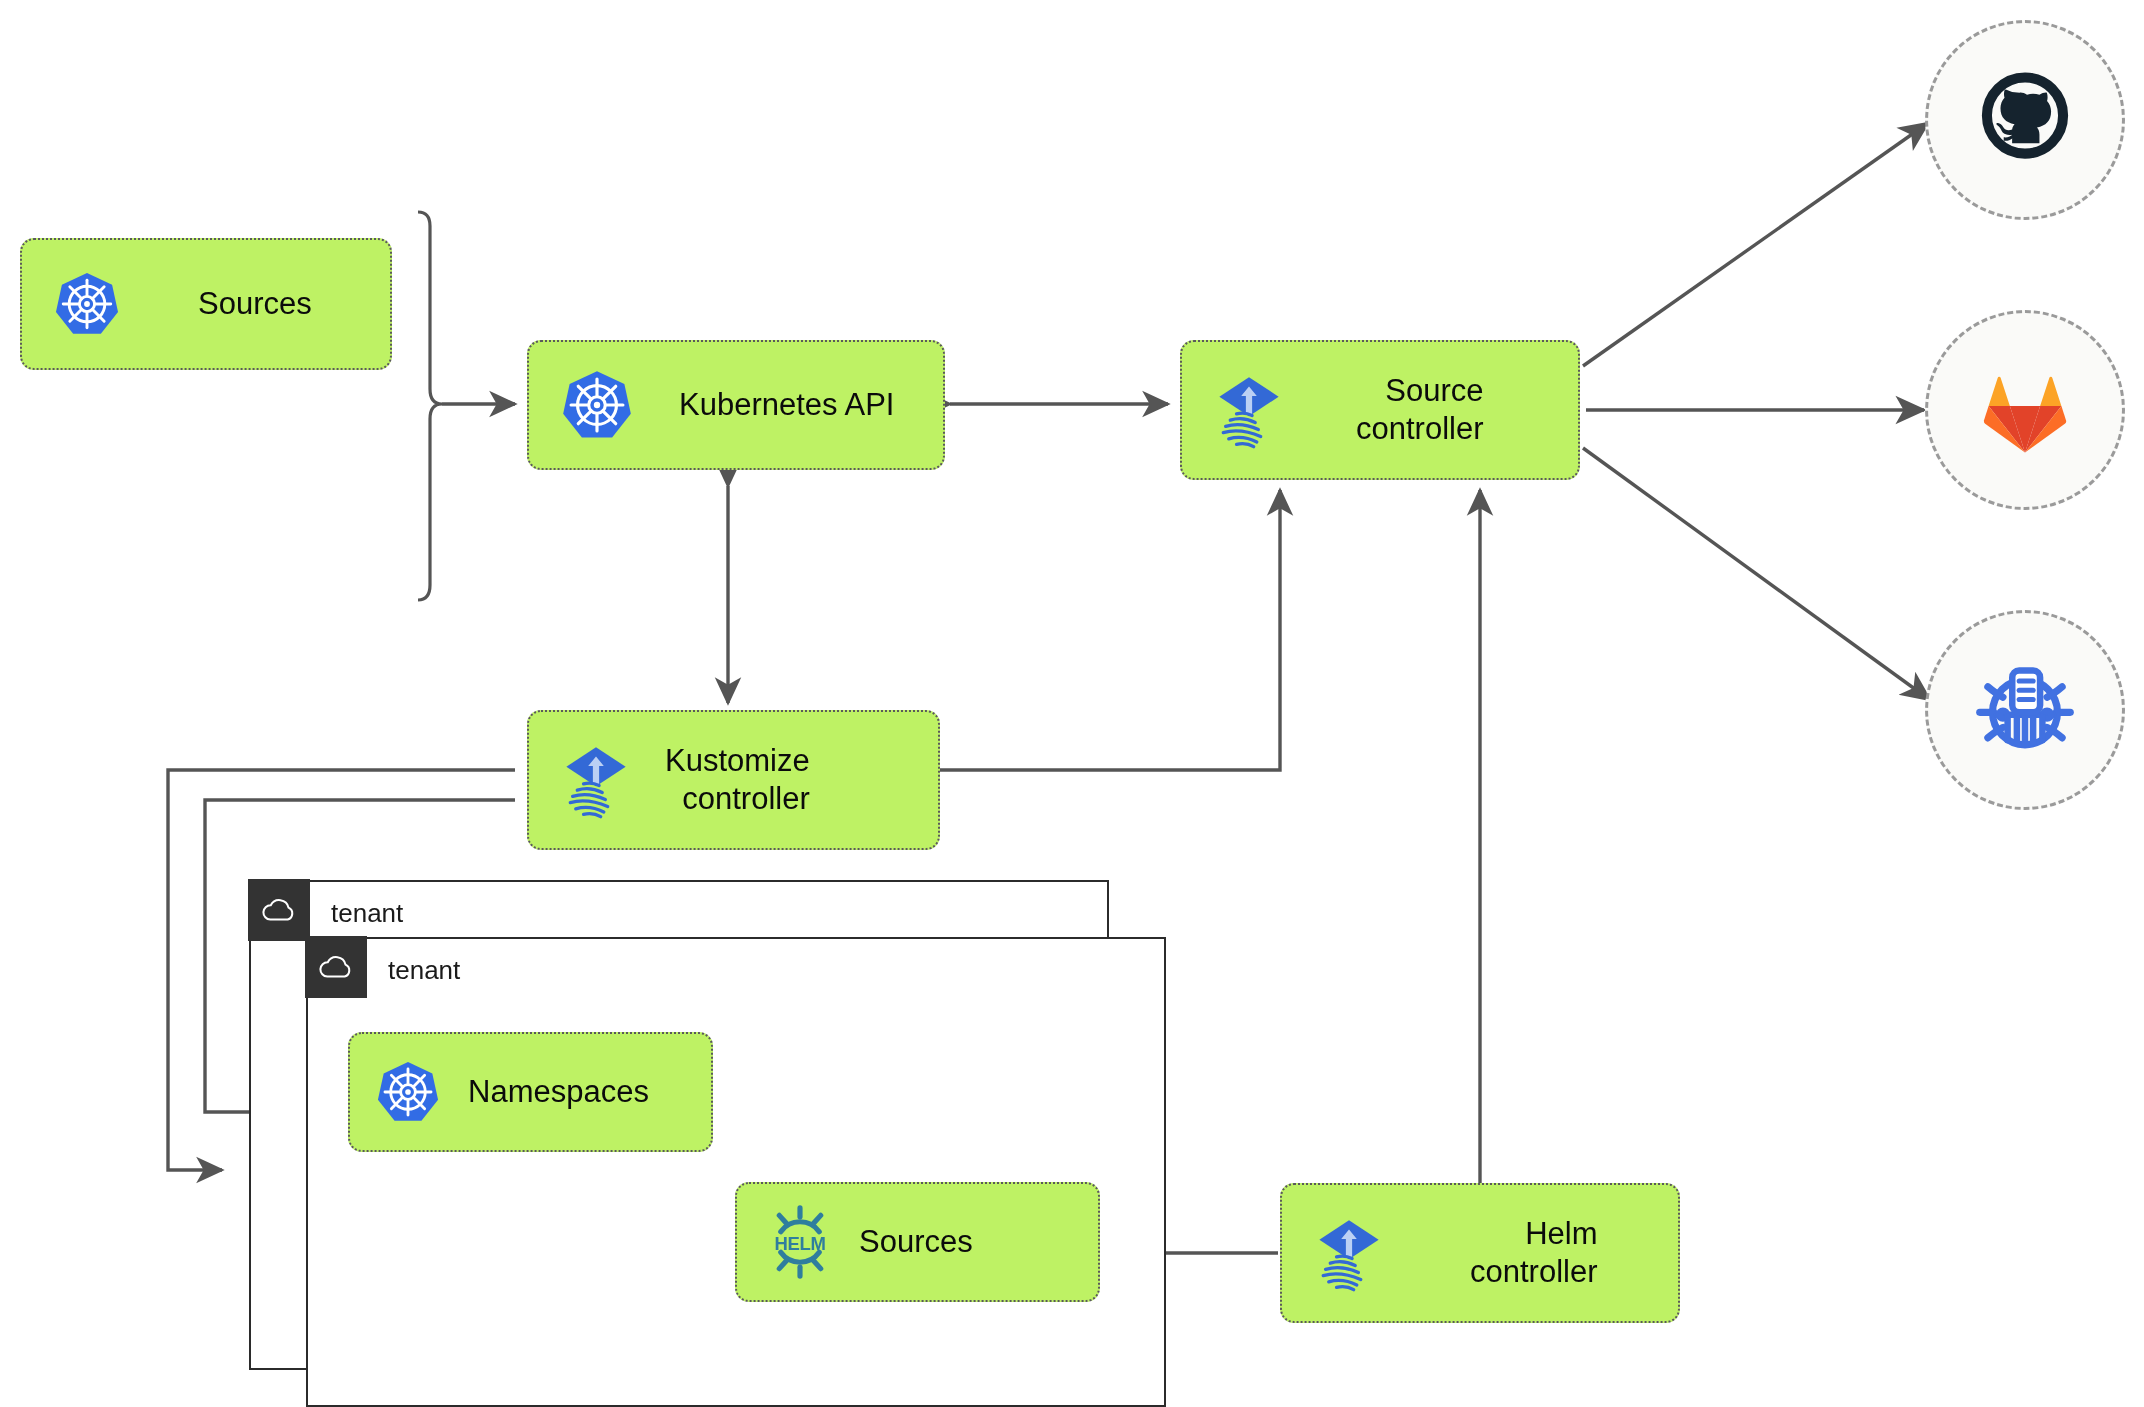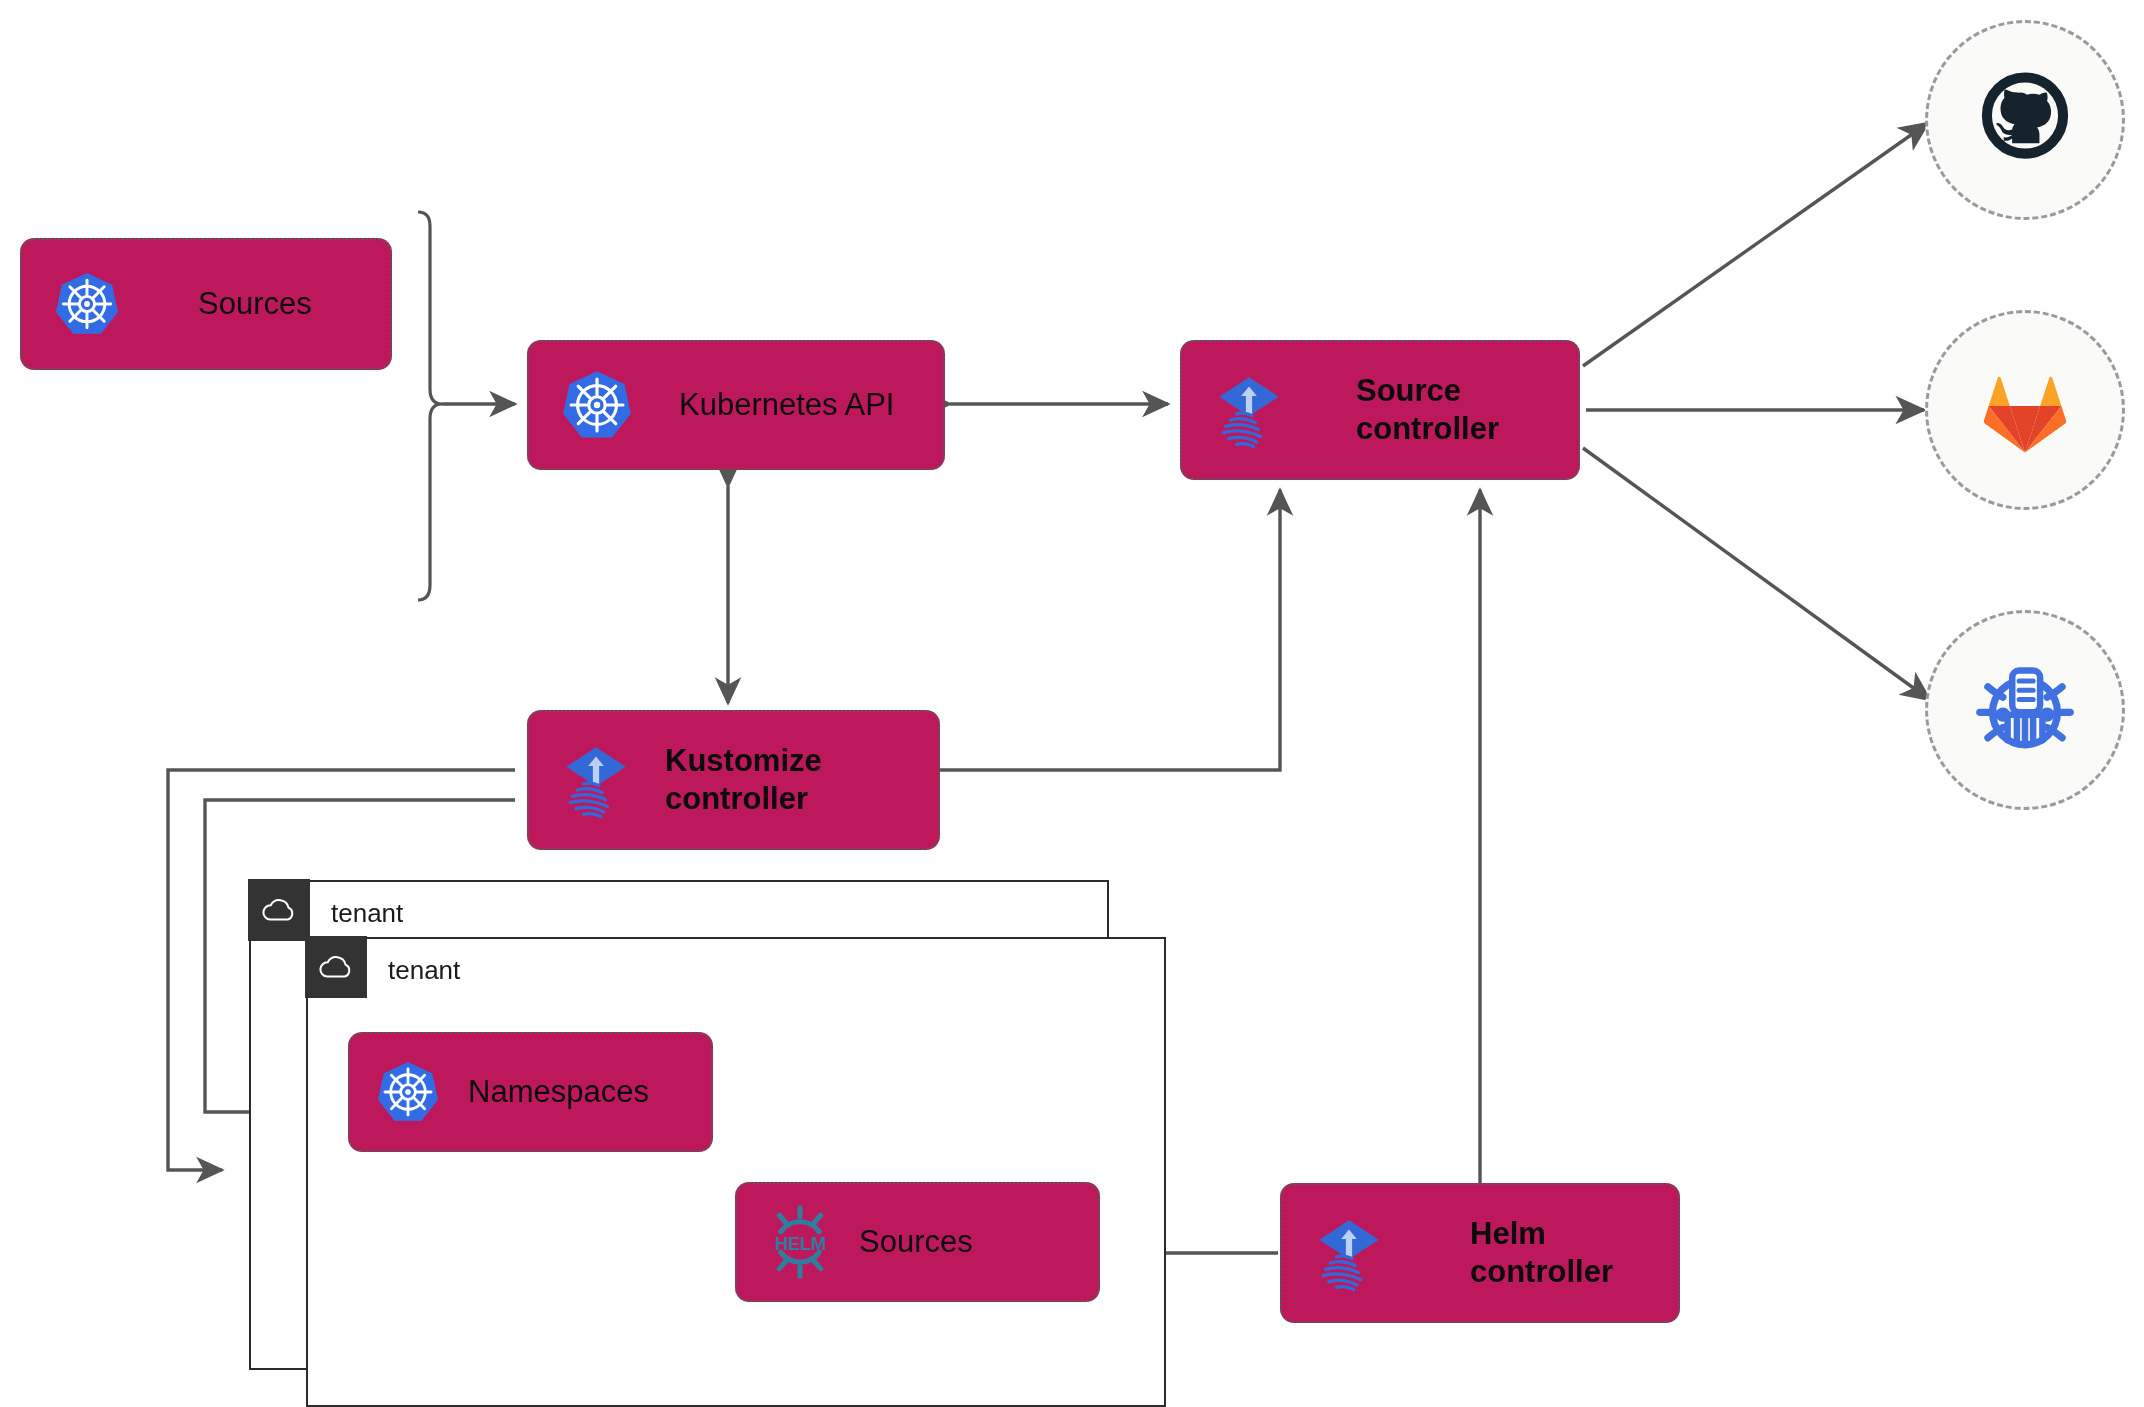--- a/index.html
+++ b/index.html
@@ -8,35 +8,35 @@
     font-family:"Liberation Sans", sans-serif;
     width:2144px;height:1407px;position:relative;overflow:hidden;
     -webkit-font-smoothing:antialiased;
   }
   #canvas{position:absolute;inset:0;width:2144px;height:2144px;height:1407px;}
   #wires{position:absolute;left:0;top:0;width:2144px;height:1407px;pointer-events:none;}
 
   
   .node{
     position:absolute;
-    background:#be185d;
+    background:#bef264;
     border:2.6px dotted #5a5a5a;
     border-radius:14px;
     display:flex;align-items:center;
     box-sizing:border-box;
   }
   .node .icon-slot{flex:0 0 auto;display:flex;align-items:center;justify-content:center;}
   .node .node-label{
     color:#0b0b0b;
     font-size:31px;
     line-height:1.22;
     white-space:pre-line;
     text-align:left;
   }
-  .node.two-line .node-label{text-align:left;font-weight:bold;}
+  .node.two-line .node-label{text-align:right;}
 
   
   .circ{
     position:absolute;
     border:3px dashed #9a9a9a;
     border-radius:50%;
     background:#fafaf8;
     display:flex;align-items:center;justify-content:center;
     box-sizing:border-box;
   }

